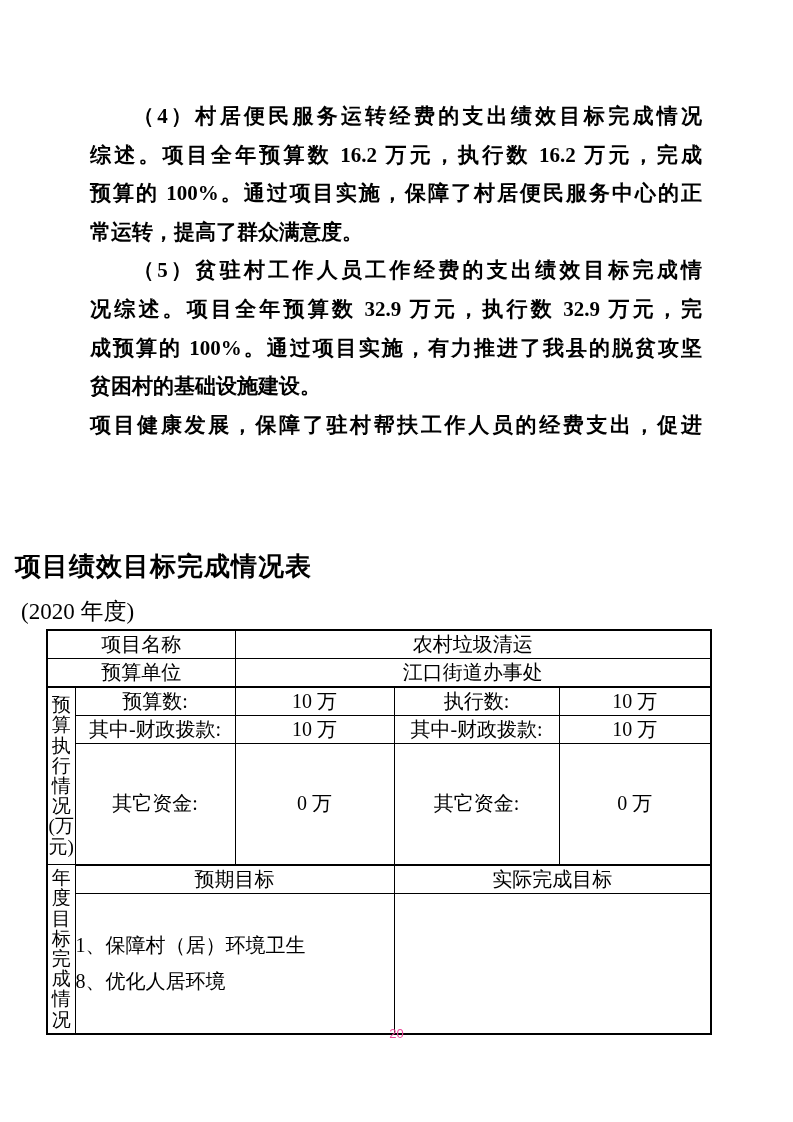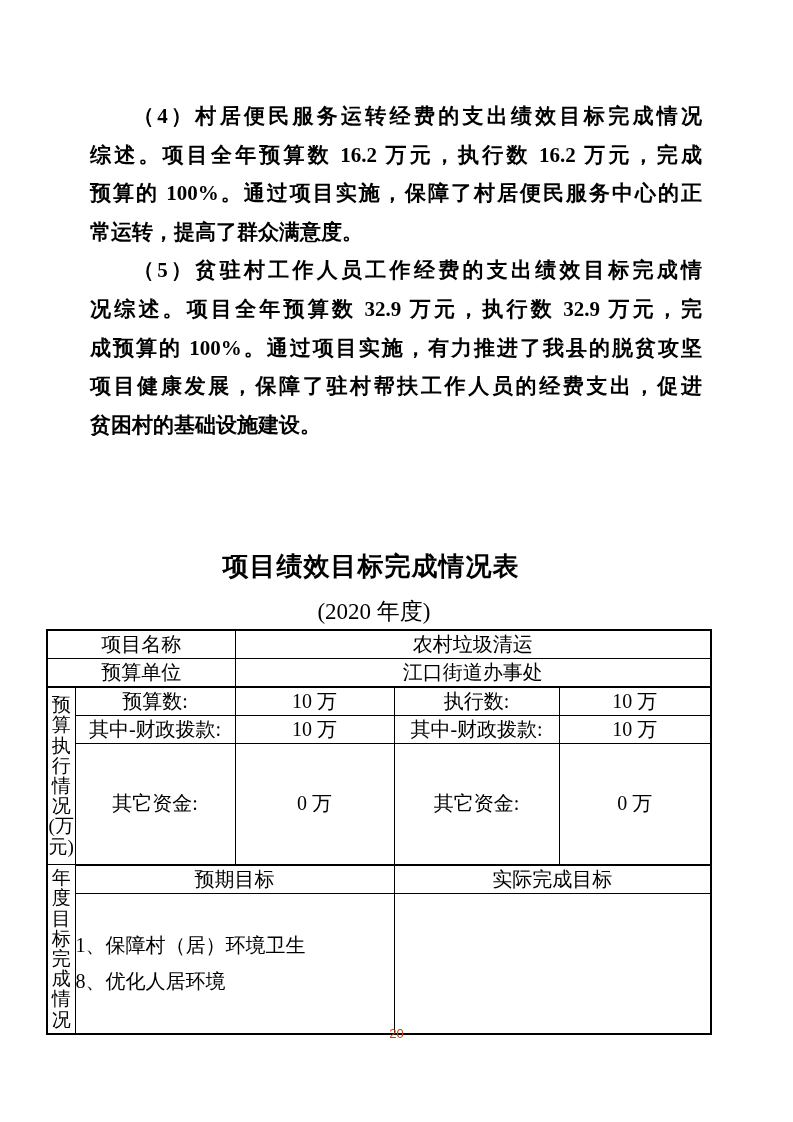--- a/index.html
+++ b/index.html
@@ -24,22 +24,22 @@
     text-align: justify;
     text-align-last: justify;
     white-space: normal;
   }
   .line.first { text-indent: 43px; }
   .line.last  { text-align-last: left; }
 
   
   .title-block {
     position: absolute;
-    left: 0; top: 549px; width: 742px;
-    text-align: center;
+    left: 15px; top: 549px; width: 742px;
+    text-align: left;
   }
   .table-title {
     font-family: "Liberation Sans", "DejaVu Sans", sans-serif;
     font-size: 26px;
     font-weight: 700;
     letter-spacing: 1px;
   }
   .table-subtitle {
     margin-top: 12px;
     font-size: 23px;
@@ -77,39 +77,39 @@
   .goals-cell { line-height: 36px; }
   .goal-line { text-align: left; }
 
   
   .page-number {
     position: absolute;
     left: 0; top: 1026px; width: 793px;
     text-align: center;
     font-family: "Liberation Sans", "DejaVu Sans", sans-serif;
     font-size: 13px;
-    color: #c2410c;
+    color: #ec4899;
   }
 </style>
 </head>
 <body>
 
 <div class="body-text">
   <div class="para">
     <div class="line first">（4）村居便民服务运转经费的支出绩效目标完成情况</div>
     <div class="line">综述。项目全年预算数 16.2 万元，执行数 16.2 万元，完成</div>
     <div class="line">预算的 100%。通过项目实施，保障了村居便民服务中心的正</div>
     <div class="line last">常运转，提高了群众满意度。</div>
   </div>
   <div class="para">
     <div class="line first">（5）贫驻村工作人员工作经费的支出绩效目标完成情</div>
     <div class="line">况综述。项目全年预算数 32.9 万元，执行数 32.9 万元，完</div>
     <div class="line">成预算的 100%。通过项目实施，有力推进了我县的脱贫攻坚</div>
+    <div class="line last">贫困村的基础设施建设。</div>
     <div class="line">项目健康发展，保障了驻村帮扶工作人员的经费支出，促进</div>
-    <div class="line last">贫困村的基础设施建设。</div>
   </div>
 </div>
 
 <div class="title-block">
   <div class="table-title">项目绩效目标完成情况表</div>
   <div class="table-subtitle">(2020 年度)</div>
 </div>
 
 <table class="perf">
   <colgroup>

